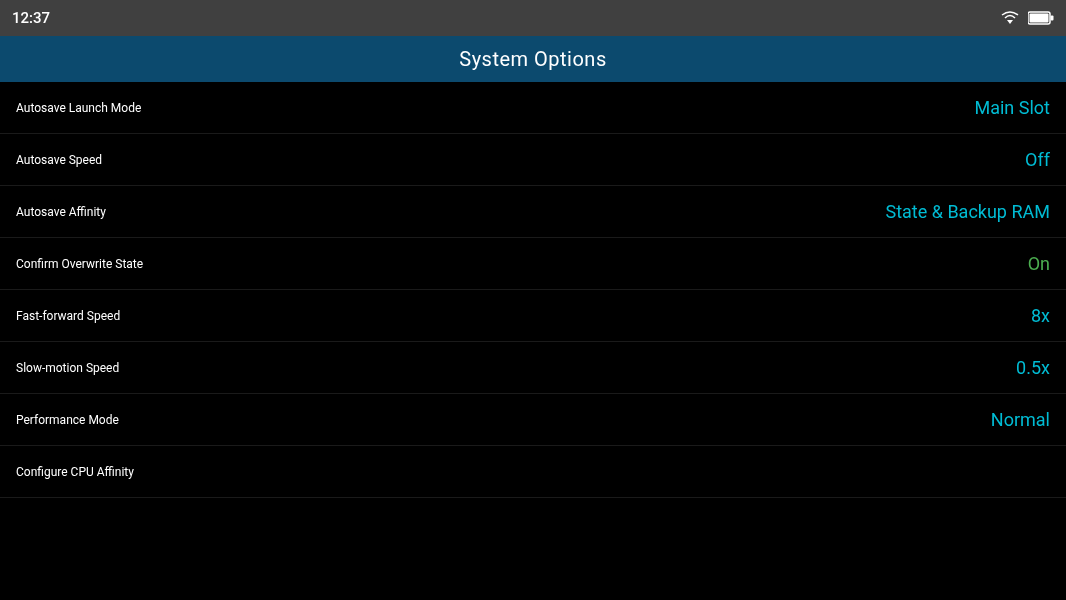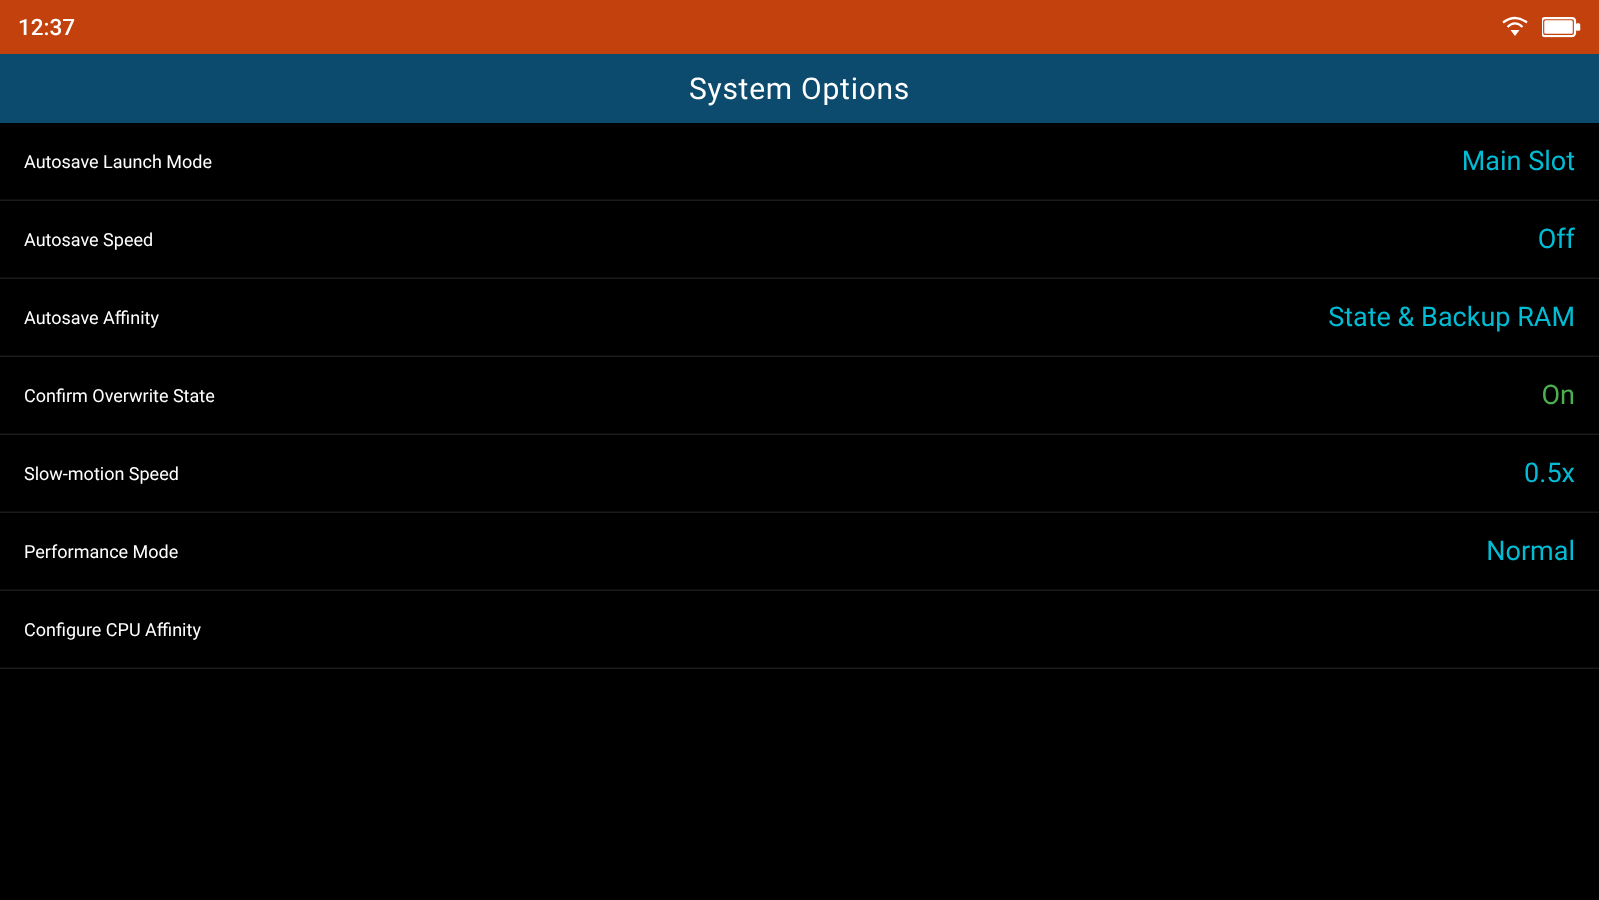--- a/index.html
+++ b/index.html
@@ -12,21 +12,21 @@
       width: 1066px;
       height: 600px;
       background-color: #000000;
       font-family: 'Roboto', Arial, sans-serif;
       overflow: hidden;
     }
 
     .status-bar {
       width: 100%;
       height: 36px;
-      background-color: #c2410c;
+      background-color: #404040;
       display: flex;
       align-items: center;
       justify-content: space-between;
       padding: 0 12px;
     }
 
     .status-time {
       color: #ffffff;
       font-size: 15px;
       font-weight: 500;
@@ -124,20 +124,24 @@
     </div>
     <div class="setting-row">
       <span class="setting-label">Autosave Affinity</span>
       <span class="setting-value cyan">State &amp; Backup RAM</span>
     </div>
     <div class="setting-row">
       <span class="setting-label">Confirm Overwrite State</span>
       <span class="setting-value green">On</span>
     </div>
     <div class="setting-row">
+      <span class="setting-label">Fast-forward Speed</span>
+      <span class="setting-value cyan">8x</span>
+    </div>
+    <div class="setting-row">
       <span class="setting-label">Slow-motion Speed</span>
       <span class="setting-value cyan">0.5x</span>
     </div>
     <div class="setting-row">
       <span class="setting-label">Performance Mode</span>
       <span class="setting-value cyan">Normal</span>
     </div>
     <div class="setting-row">
       <span class="setting-label">Configure CPU Affinity</span>
     </div>

